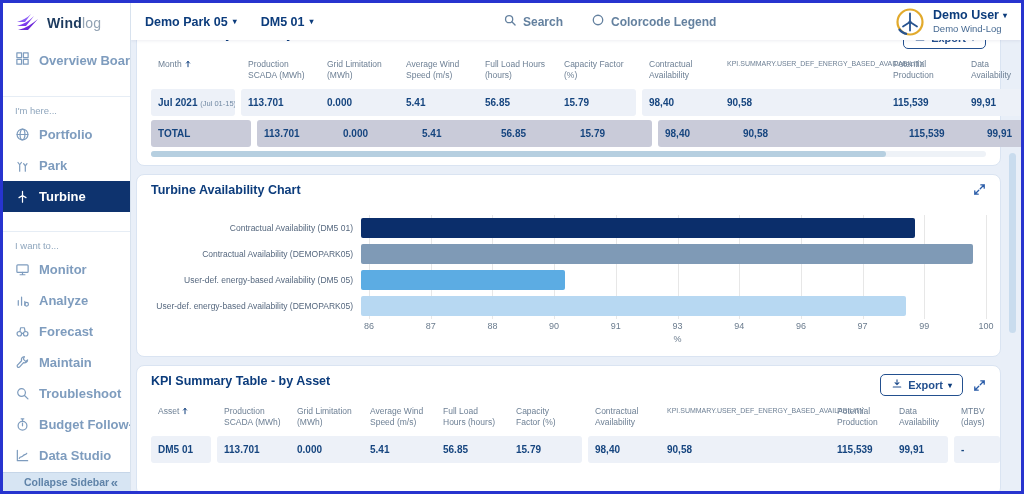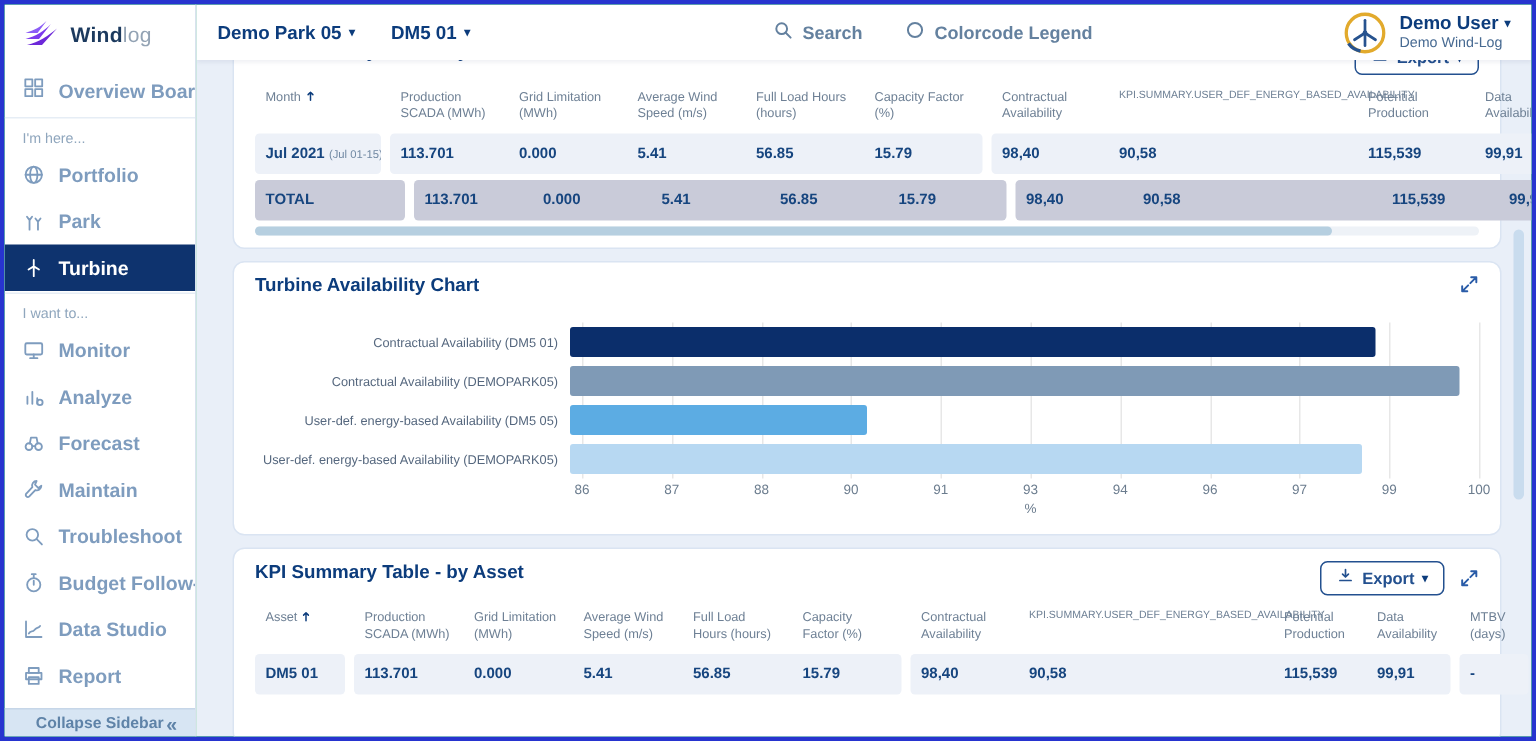--- a/index.html
+++ b/index.html
@@ -10,42 +10,42 @@
   
   .sidebar{width:128px;min-width:128px;background:#fff;border-right:1px solid #d8e2ee;
            display:flex;flex-direction:column;position:relative;z-index:5;overflow:hidden;}
   .logo{display:flex;align-items:center;gap:6px;padding:10px 10px 10px 12px;}
   .logo-text{font-size:14px;color:#1c3a5e;font-weight:700;letter-spacing:.2px;white-space:nowrap;}
   .logo-text .lite{color:#93a3b4;font-weight:400;}
   .side-item{display:flex;align-items:center;gap:9px;padding:8px 12px;color:#7e9cbe;
              font-weight:700;font-size:13px;cursor:pointer;white-space:nowrap;}
   .side-item svg{flex:0 0 auto;}
   .side-item.active{background:#0e336e;color:#fff;}
-  .side-label{font-size:9.5px;color:#8fa6bd;padding:8px 12px 3px;border-top:1px solid #e6edf5;margin-top:1px;}
+  .side-label{font-size:9.5px;color:#8fa6bd;padding:8px 12px 3px;border-top:1px solid #e6edf5;margin-top:19px;}
   .side-footer{position:absolute;bottom:0;left:0;right:0;height:19px;background:#d7e5f3;
                color:#5f83a8;font-weight:700;font-size:10.5px;display:flex;align-items:center;
                justify-content:center;border-top:1px solid #c6d6e8;cursor:pointer;z-index:6;}
   .side-footer .chev{position:absolute;right:12px;font-size:13px;line-height:1;}
 
   
   .right{flex:1;display:flex;flex-direction:column;min-width:0;position:relative;}
   .topbar{height:37px;min-height:37px;background:#fff;display:flex;align-items:center;
           padding:0 14px;position:relative;box-shadow:0 1px 3px rgba(20,40,90,.08);z-index:4;}
   .selector{display:flex;align-items:center;gap:5px;color:#0c3c7c;font-weight:700;
             font-size:12.5px;margin-right:24px;cursor:pointer;}
   .caret{font-size:8px;color:#0c3c7c;}
-  .topbar-center{position:absolute;left:384px;display:flex;align-items:center;gap:28px;
+  .topbar-center{position:absolute;left:372px;display:flex;align-items:center;gap:28px;
                  color:#64819f;font-weight:700;font-size:12px;}
   .center-item{display:flex;gap:6px;align-items:center;cursor:pointer;}
   .user{margin-left:auto;display:flex;align-items:center;gap:8px;cursor:pointer;}
   .user-names{display:flex;flex-direction:column;line-height:1.2;}
   .user-name{font-size:12.5px;font-weight:700;color:#0c3c7c;display:flex;align-items:center;gap:4px;}
   .user-org{font-size:9.5px;color:#476a92;}
 
-  .main{flex:1;background:#e9eff8;padding:6px 20px 0 24px;overflow:hidden;position:relative;}
+  .main{flex:1;background:#e9eff8;padding:6px 20px 0 5px;overflow:hidden;position:relative;}
   .card{background:#fff;border:1px solid #dae4f2;border-radius:8px;padding:8px 14px;
         margin-bottom:8px;position:relative;}
   #card-month{margin-top:-28px;}
   .card-head{display:flex;align-items:flex-start;justify-content:space-between;min-height:24px;}
   .card-title{font-size:12.5px;font-weight:700;color:#0c3c7c;}
   .head-actions{display:flex;align-items:center;gap:10px;}
   .export-btn{display:flex;align-items:center;gap:5px;border:1px solid #23508f;color:#23508f;
               border-radius:5px;font-size:11px;font-weight:700;padding:3px 10px;background:#fff;cursor:pointer;}
   .expand-btn{color:#2a5ca8;cursor:pointer;display:flex;align-items:center;}
 

